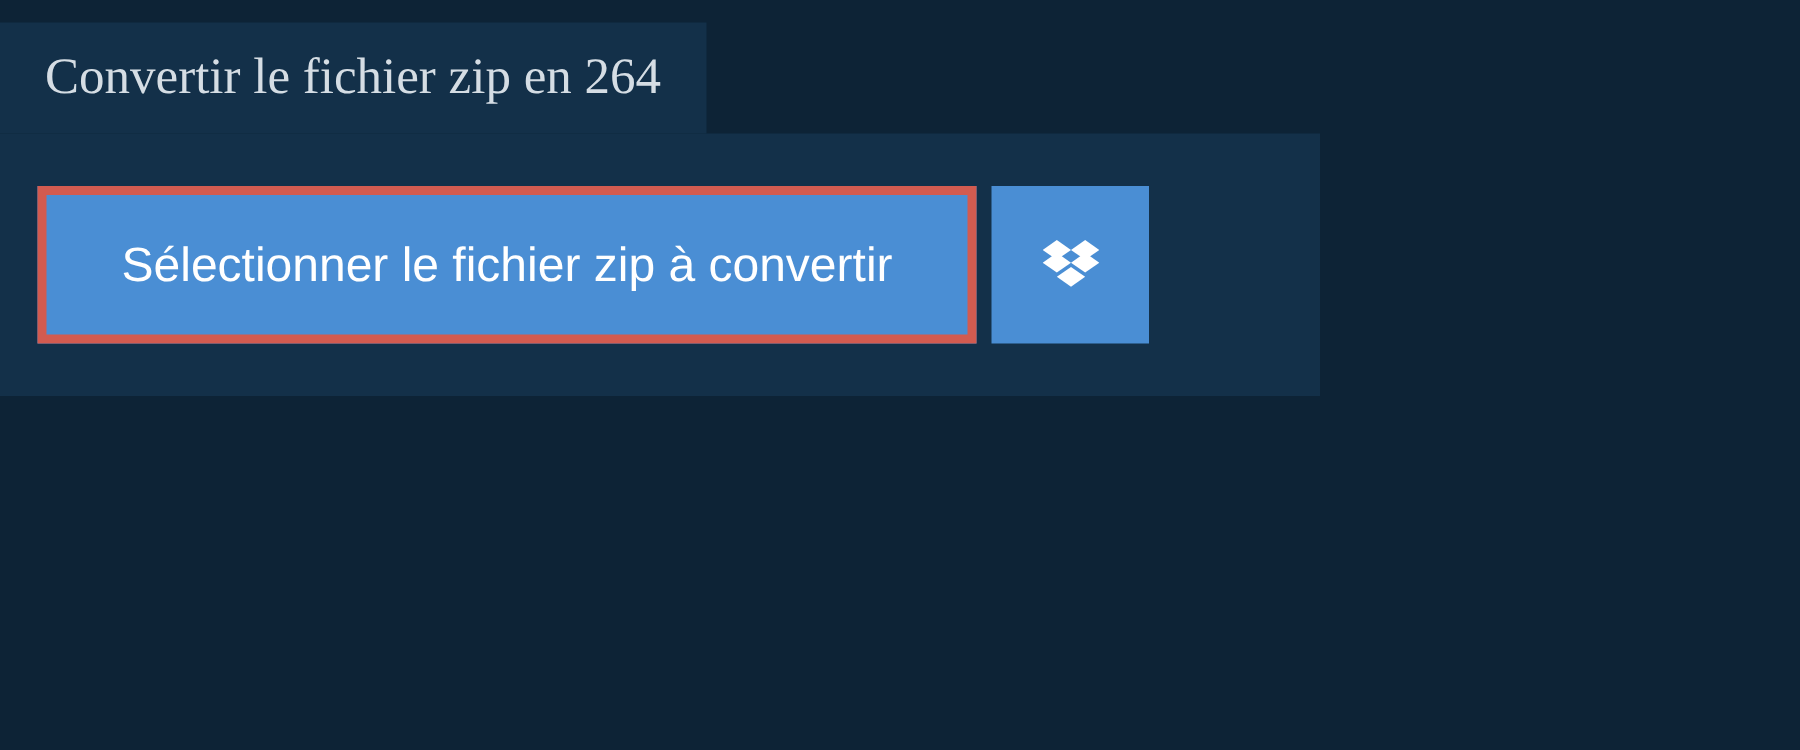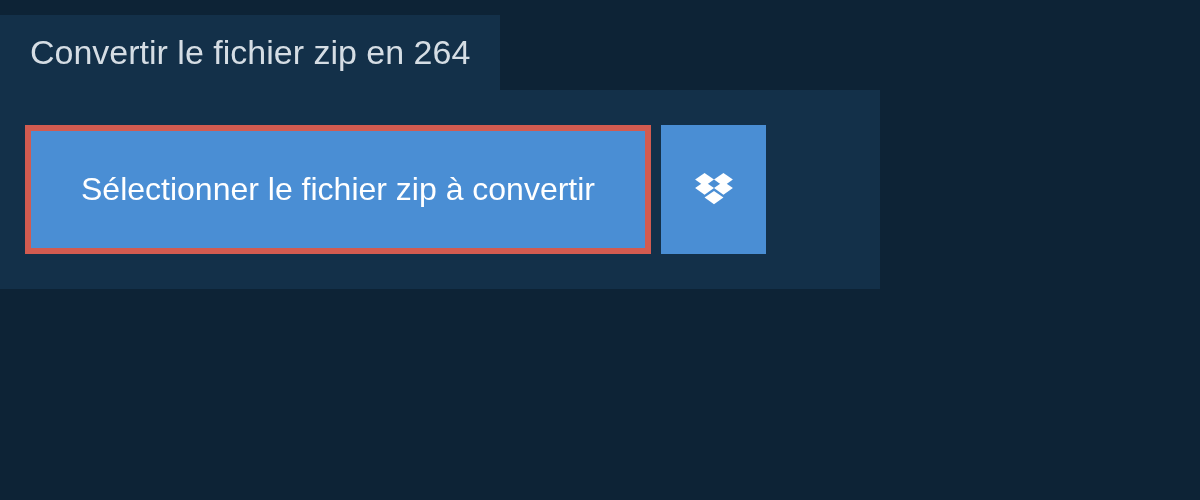--- a/index.html
+++ b/index.html
@@ -15,39 +15,40 @@
       overflow: hidden;
     }
     .tab-container {
       padding-top: 15px;
     }
     .tab {
       display: inline-block;
       background-color: #133049;
       padding: 18px 30px;
       margin-left: 0;
+      font-family: Liberation Serif, serif;
     }
     .tab-text {
       color: #d5dde4;
       font-size: 34px;
       font-weight: 300;
     }
     .panel {
       background-color: #133049;
       padding: 35px 25px;
       width: 880px;
     }
     .button-row {
       display: flex;
       gap: 10px;
     }
     .select-button {
       background-color: #4a8ed4;
       border: 6px solid #d25b50;
-      padding: 40px 50px;
+      padding: 28px 50px;
       flex: 0 0 auto;
       display: flex;
       align-items: center;
       justify-content: flex-start;
       cursor: pointer;
     }
     .select-button-text {
       color: #ffffff;
       font-size: 32px;
       font-weight: 300;

